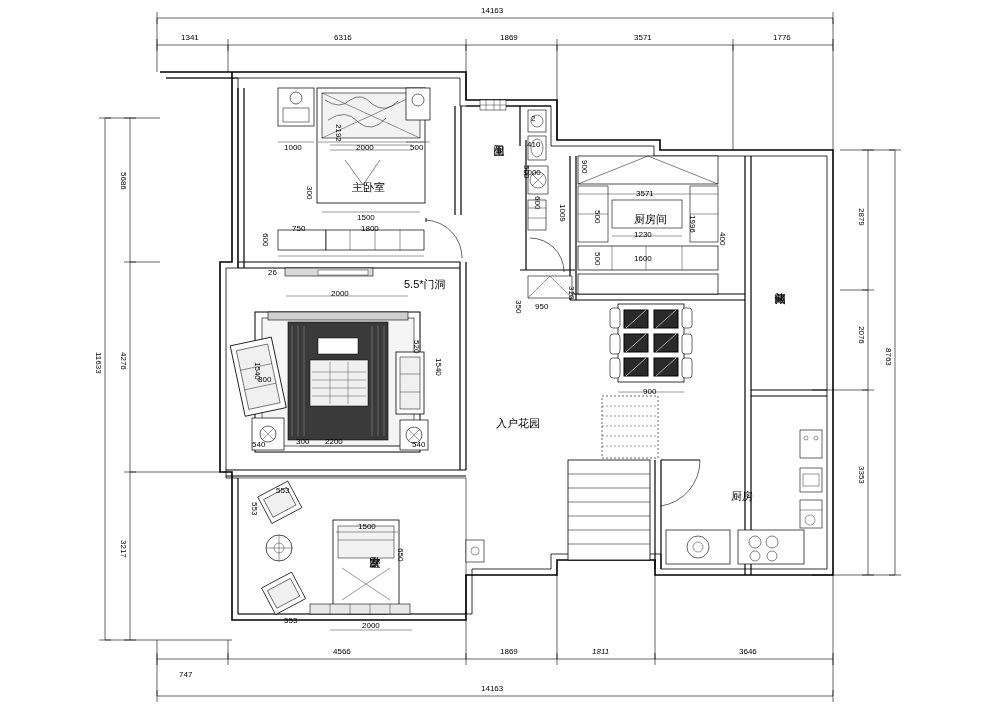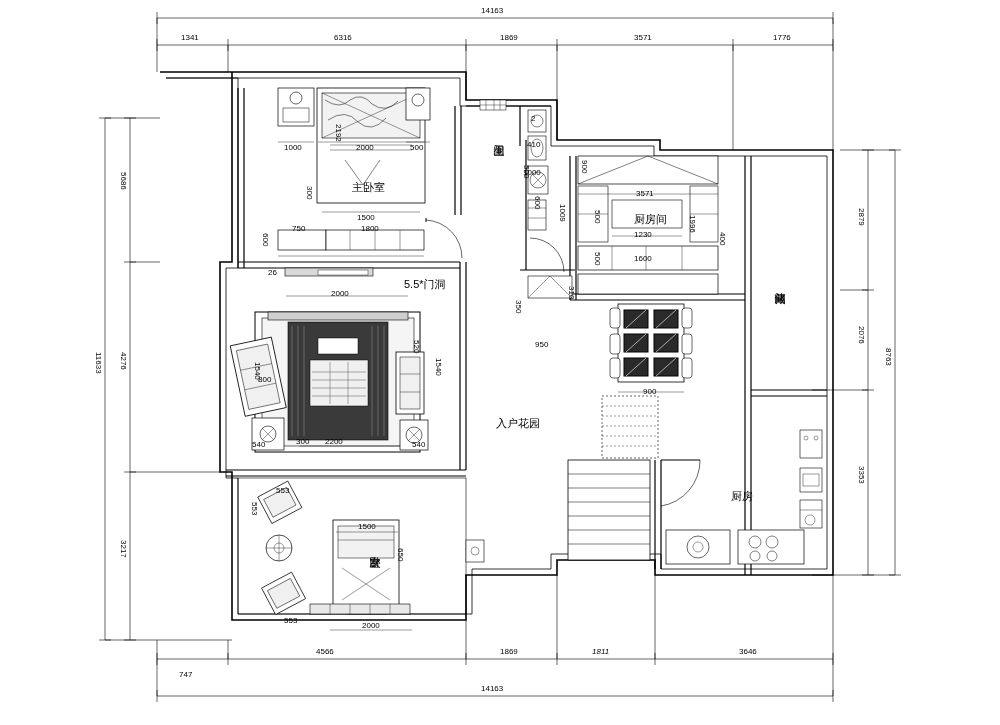--- a/index.html
+++ b/index.html
@@ -394,21 +394,21 @@
 
 <div class="dim-label" style="left:481px; top:6px;">14163</div>
 <div class="dim-label" style="left:181px; top:33px;">1341</div>
 <div class="dim-label" style="left:334px; top:33px;">6316</div>
 <div class="dim-label" style="left:500px; top:33px;">1869</div>
 <div class="dim-label" style="left:634px; top:33px;">3571</div>
 <div class="dim-label" style="left:773px; top:33px;">1776</div>
 
 <div class="dim-label" style="left:481px; top:684px;">14163</div>
 <div class="dim-label" style="left:179px; top:670px;">747</div>
-<div class="dim-label" style="left:316px; top:647px;">4566</div>
+<div class="dim-label" style="left:333px; top:647px;">4566</div>
 <div class="dim-label" style="left:500px; top:647px;">1869</div>
 <div class="dim-label" style="left:592px; top:647px;font-style:italic;">1811</div>
 <div class="dim-label" style="left:731px; top:647px;padding-left:8px;">3646</div>
 
 <div class="dim-label vert" style="left:94px; top:352px;">11633</div>
 <div class="dim-label vert" style="left:119px; top:172px;">5686</div>
 <div class="dim-label vert" style="left:119px; top:352px;">4276</div>
 <div class="dim-label vert" style="left:119px; top:540px;">3217</div>
 
 <div class="dim-label vert" style="left:884px; top:348px;">8763</div>
@@ -444,21 +444,21 @@
 <div class="dim-label" style="left:636px; top:189px;">3571</div>
 <div class="dim-label" style="left:634px; top:230px;">1230</div>
 <div class="dim-label vert" style="left:688px; top:215px;">1996</div>
 <div class="dim-label vert" style="left:593px; top:210px;">500</div>
 <div class="dim-label vert" style="left:593px; top:252px;">500</div>
 <div class="dim-label vert" style="left:580px; top:160px;">900</div>
 <div class="dim-label vert" style="left:558px; top:204px;">1009</div>
 <div class="dim-label vert" style="left:533px; top:196px;">600</div>
 <div class="dim-label vert" style="left:718px; top:232px;">400</div>
 <div class="dim-label" style="left:634px; top:254px;">1600</div>
-<div class="dim-label" style="left:535px; top:340px;">950</div>
+<div class="dim-label" style="left:535px; top:302px;">950</div>
 <div class="dim-label vert" style="left:514px; top:300px;">350</div>
 <div class="dim-label vert" style="left:567px; top:286px;">310</div>
 <div class="dim-label" style="left:643px; top:387px;">900</div>
 <div class="dim-label" style="left:523px; top:168px;">1000</div>
 <div class="dim-label vert" style="left:522px; top:165px;">500</div>
 <div class="dim-label" style="left:531px; top:114px;">2</div>
 <div class="dim-label" style="left:527px; top:140px;">410</div>
 
 <div class="room-label" style="left:352px; top:180px;">主卧室</div>
 <div class="room-label" style="left:496px; top:416px;">入户花园</div>

